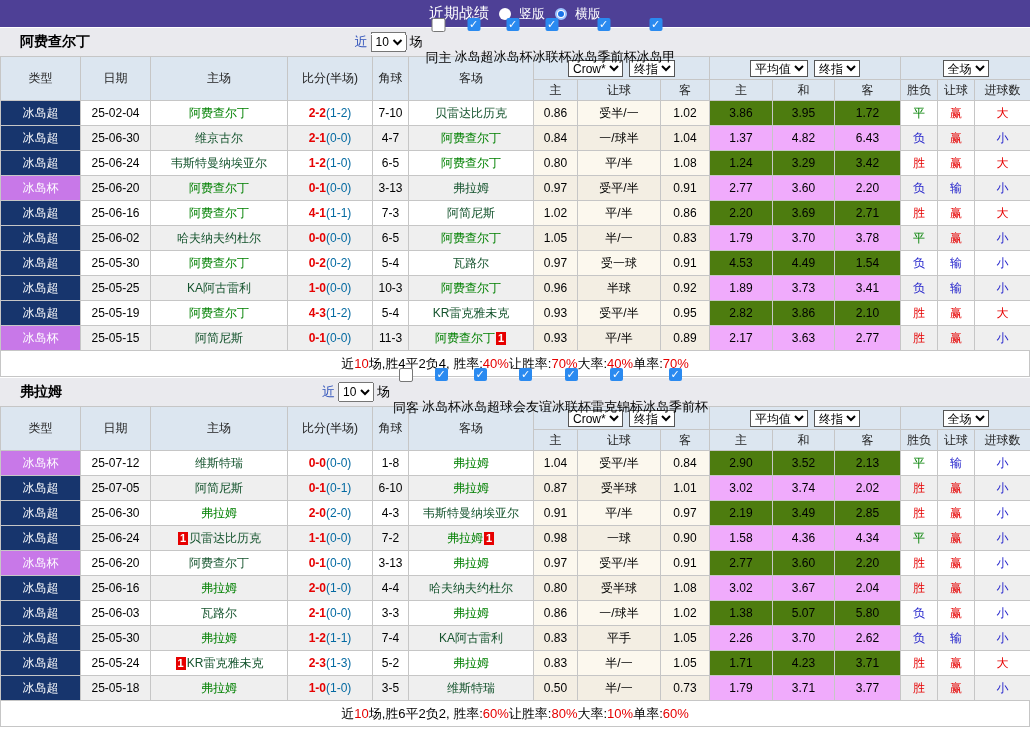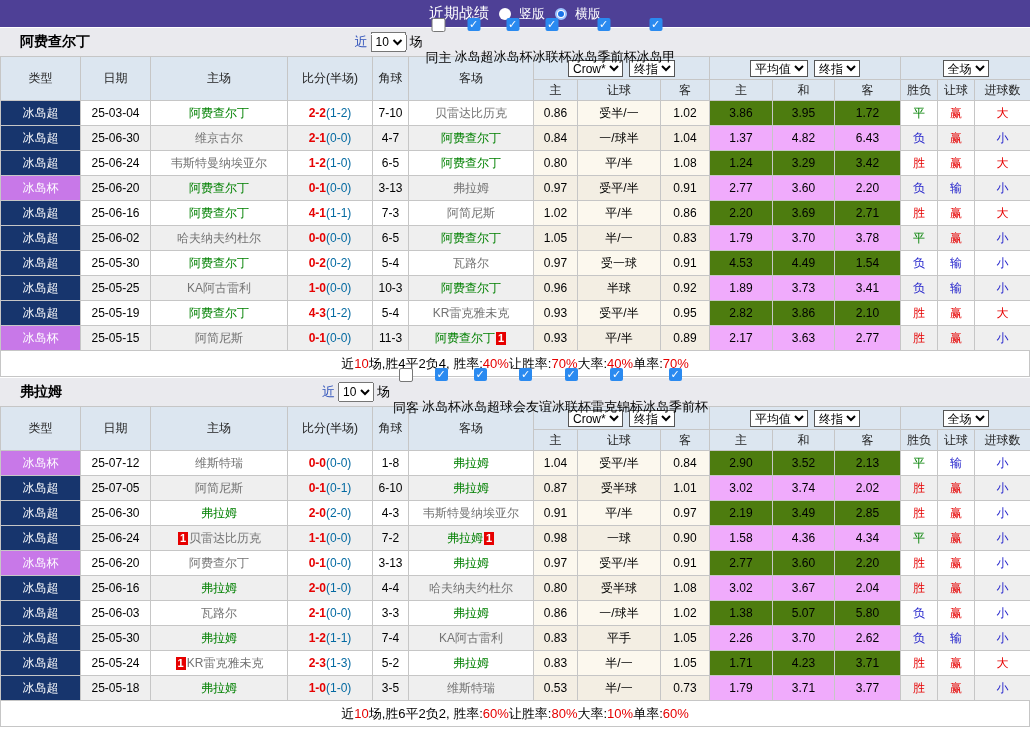--- a/index.html
+++ b/index.html
@@ -26,21 +26,21 @@
   .selcell select{font-size:12px;height:17px;border:1px solid #555;background:#fff;margin:0 3px;}
   tr.odd td{background:#fff;}
   tr.even td{background:#efefef;}
   table tr td.oddscol{background:#fcf8ee;}
   table tr.even td.oddscol{background:#f3eee3;}
   table tr td.avgcol{background:#4d7c0f;}
   table tr.even td.avgcol{background:#f0abfc;}
   table tr td.lg-sup{background:#17356d;color:#fff;}
   table tr td.lg-cup{background:#c878e8;color:#fff;}
   .tfocus{color:#008000;cursor:pointer;}
-  .tnorm{color:#737373;cursor:pointer;text-align:center;}
+  .tnorm{color:#14532d;cursor:pointer;text-align:center;}
   .score-main{color:#e60000;font-weight:bold;}
   .score-half{color:#0369a1;}
   .c-red{color:#e60000;}
   .c-green{color:#008000;}
   .c-blue{color:#2323cc;}
   .badge{display:inline-block;background:#e60000;color:#fff;font-size:11px;line-height:13px;padding:0 2px;margin:0 1px;font-weight:bold;}
   .summary{height:25px;display:flex;align-items:center;justify-content:center;font-size:13px;border:1px solid #c6c6c6;border-top:none;background:#fff;}
   .summary .red{color:#e60000;}
 </style>
 </head>
@@ -137,21 +137,21 @@
       <th>和</th>
       <th>客</th>
       <th>胜负</th>
       <th>让球</th>
       <th>进球数</th>
     </tr>
   </thead>
   <tbody id="tbody-0">
       <tr class="odd">
         <td class="lg-sup">冰岛超</td>
-        <td>25-03-04</td>
+        <td>25-02-04</td>
         <td><span class="tfocus">阿费查尔丁</span></td>
         <td><span class="score-main">2-2</span><span class="score-half">(1-2)</span></td>
         <td>7-10</td>
         <td><span class="tnorm">贝雷达比历克</span></td>
         <td class="oddscol">0.86</td>
         <td class="oddscol">受半/一</td>
         <td class="oddscol">1.02</td>
         <td class="avgcol">3.86</td>
         <td class="avgcol">3.95</td>
         <td class="avgcol">1.72</td>
@@ -568,21 +568,21 @@
         <td class="c-red">赢</td>
         <td class="c-red">大</td>
       </tr>
       <tr class="even">
         <td class="lg-sup">冰岛超</td>
         <td>25-05-18</td>
         <td><span class="tfocus">弗拉姆</span></td>
         <td><span class="score-main">1-0</span><span class="score-half">(1-0)</span></td>
         <td>3-5</td>
         <td><span class="tnorm">维斯特瑞</span></td>
-        <td class="oddscol">0.53</td>
+        <td class="oddscol">0.50</td>
         <td class="oddscol">半/一</td>
         <td class="oddscol">0.73</td>
         <td class="avgcol">1.79</td>
         <td class="avgcol">3.71</td>
         <td class="avgcol">3.77</td>
         <td class="c-red">胜</td>
         <td class="c-red">赢</td>
         <td class="c-blue">小</td>
       </tr>
     </tbody>

